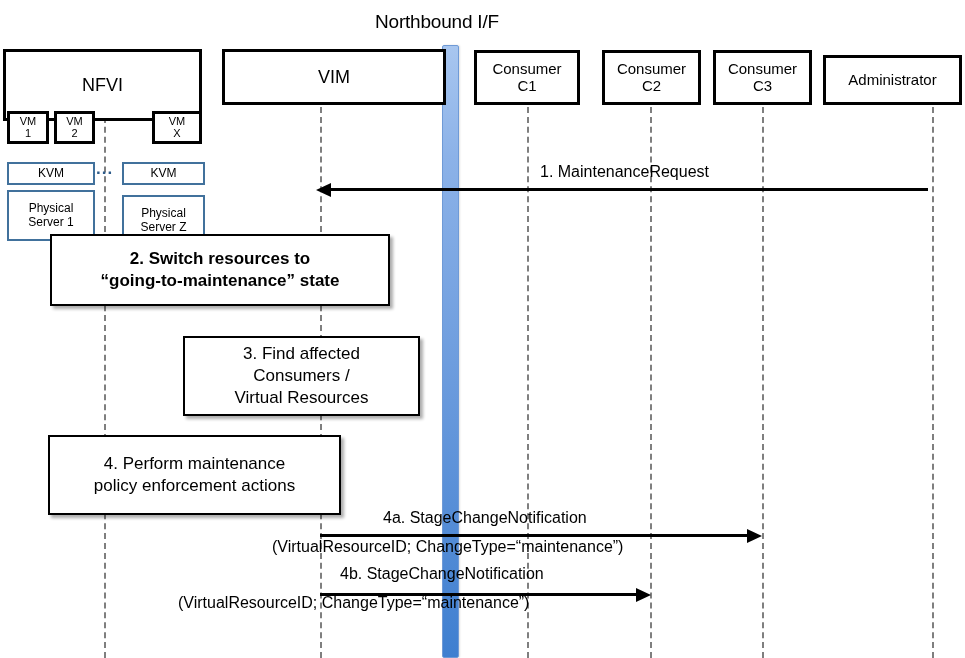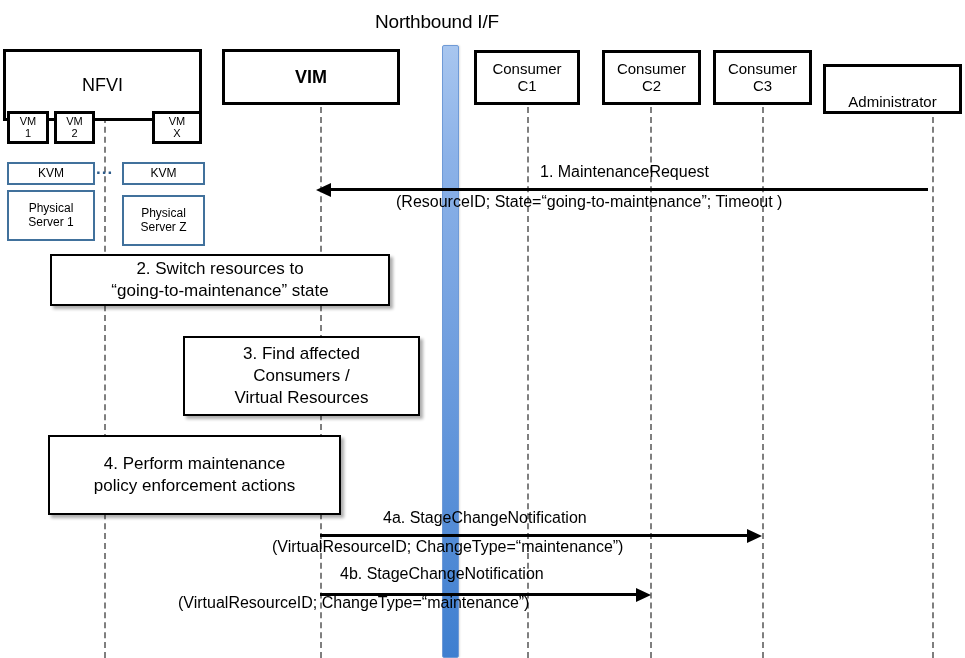--- a/index.html
+++ b/index.html
@@ -149,40 +149,40 @@
   <div class="abs lifeline" style="left:650px; top:107px; height:551px;"></div>
   <div class="abs lifeline" style="left:762px; top:107px; height:551px;"></div>
   <div class="abs lifeline" style="left:932px; top:107px; height:551px;"></div>
 
   <div class="abs nb-bar" style="left:442px; top:45px; width:17px; height:613px;"></div>
 
   <div class="abs actor-box actor-big" style="left:3px; top:49px; width:199px; height:72px;">
     <span class="actor-label">NFVI</span>
   </div>
 
-  <div class="abs actor-box actor-big" style="left:222px; top:49px; width:178px; height:56px;font-weight:bold;">
+  <div class="abs actor-box actor-big" style="left:222px; top:49px; width:224px; height:56px;">
     <span class="actor-label">VIM</span>
   </div>
 
   <div class="abs actor-box actor-mid" style="left:474px; top:50px; width:106px; height:55px;">
     <span class="actor-label">Consumer
 C1</span>
   </div>
 
   <div class="abs actor-box actor-mid" style="left:602px; top:50px; width:99px; height:55px;">
     <span class="actor-label">Consumer
 C2</span>
   </div>
 
   <div class="abs actor-box actor-mid" style="left:713px; top:50px; width:99px; height:55px;">
     <span class="actor-label">Consumer
 C3</span>
   </div>
 
-  <div class="abs actor-box actor-mid" style="left:823px; top:64px; width:139px; height:50px;align-items:flex-end;">
+  <div class="abs actor-box actor-mid" style="left:823px; top:55px; width:139px; height:50px;">
     <span class="actor-label">Administrator</span>
   </div>
 
   <div class="abs vm-box" style="left:7px; top:111px; width:42px; height:33px;">
     <span>VM
 1</span>
   </div>
   <div class="abs vm-box" style="left:54px; top:111px; width:41px; height:33px;">
     <span>VM
 2</span>
@@ -206,23 +206,22 @@
 Server 1</span>
   </div>
   <div class="abs infra-box" style="left:122px; top:183px; width:83px; height:51px;">
     <span>Physical
 Server Z</span>
   </div>
 
   <div class="abs msg-line" style="left:330px; top:188px; width:598px;"></div>
   <div class="abs arrowhead arrow-left" style="left:316px; top:183px;"></div>
   <div class="abs msg-text" style="left:540px; top:163px;">1.   MaintenanceRequest</div>
-  <div class="abs msg-text" style="left:396px; top:193px;">(ResourceID; State=“going-to-maintenance”; Timeout )</div>
-
-  <div class="abs note-box" style="left:50px; top:254px; width:340px; height:52px;">
+
+  <div class="abs note-box" style="left:50px; top:234px; width:340px; height:72px;font-weight:bold;">
     <span>2. Switch resources to
 “going-to-maintenance” state</span>
   </div>
 
   <div class="abs note-box" style="left:183px; top:336px; width:237px; height:80px;">
     <span>3. Find affected
 Consumers /
 Virtual Resources</span>
   </div>
 

